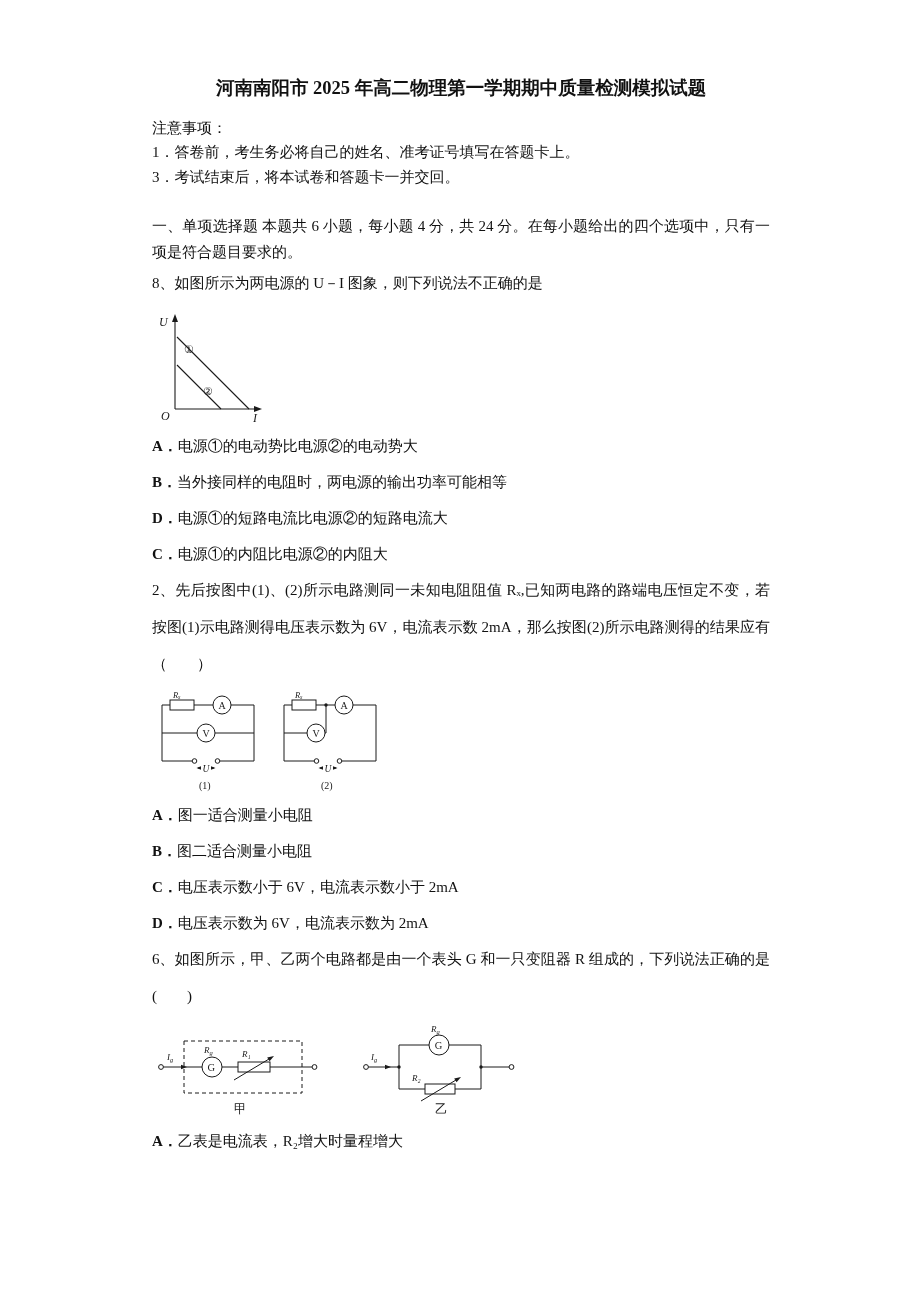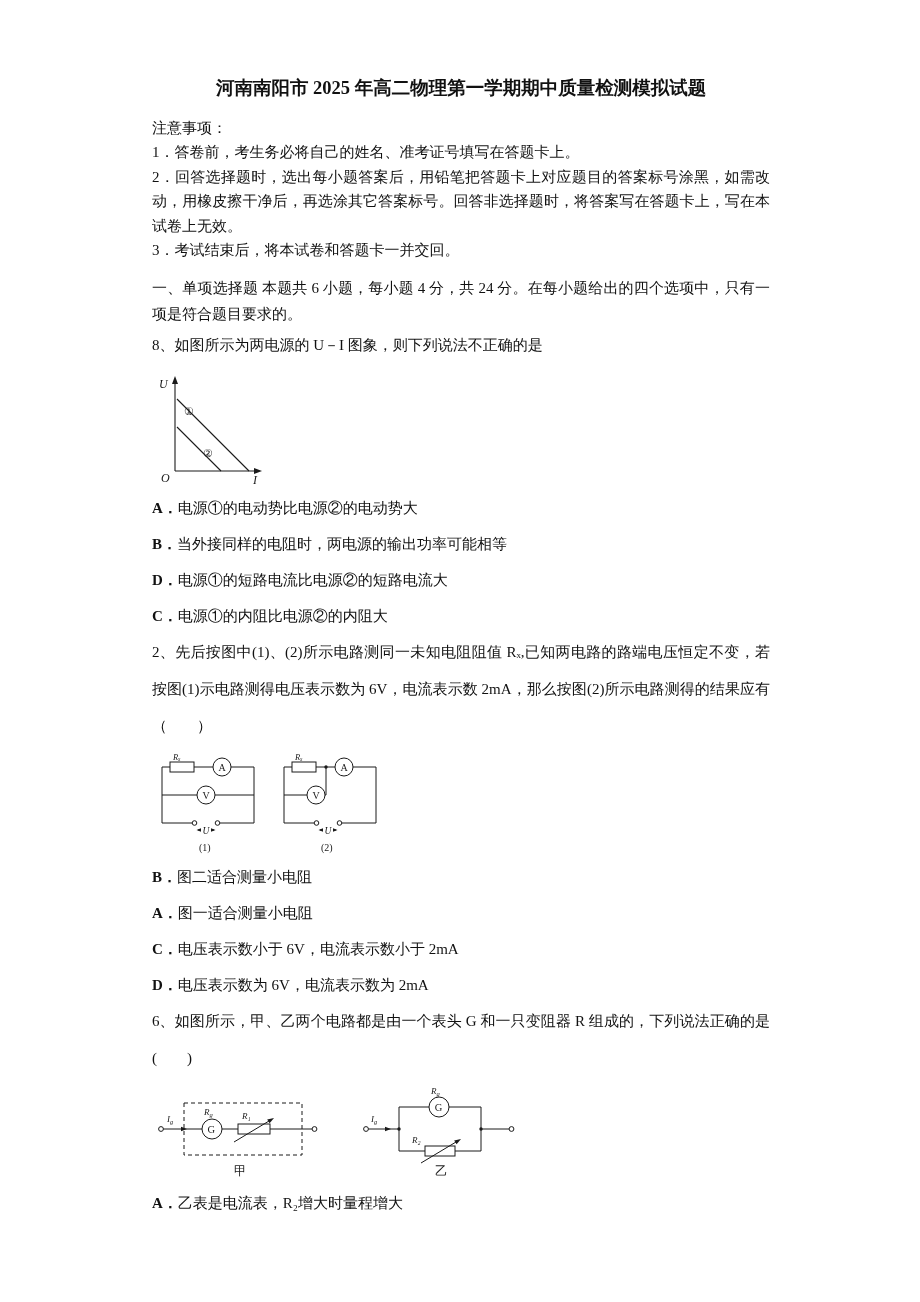--- a/index.html
+++ b/index.html
@@ -16,39 +16,38 @@
     overflow:hidden;
   }
   .title {
     font-size:18.5px;
     font-weight:bold;
     text-align:center;
     line-height:1.4;
     margin-bottom:14px;
   }
   .notice-line { line-height:24.5px; text-align:justify; }
-  .section-heading { margin-top:12px; line-height:26px; text-align:justify; }
+  .section-heading { margin-top:24px; line-height:26px; text-align:justify; }
   .stem { line-height:37px; text-align:justify; }
   .underline { }
   .option { line-height:36px; }
   .opt-label { font-weight:bold; }
   .figure { display:block; margin:8px 0 4px 2px; }
   svg text { font-family:"Liberation Serif","DejaVu Serif",serif; fill:#1a1a1a; }
 </style>
 </head>
 <body>
 
 <div class="page">
 
   <h1 class="title">河南南阳市 2025 年高二物理第一学期期中质量检测模拟试题</h1>
 
   <section>
     <p class="notice-line">注意事项：</p>
     <p class="notice-line">1．答卷前，考生务必将自己的姓名、准考证号填写在答题卡上。</p>
-    <p class="notice-line">2．回答选择题时，选出每小题答案后，用铅笔把答题卡上对应题目的答案标号涂黑，如需改动，用橡皮擦干净后，再选涂其它答案标号。回答非选择题时，将答案写在答题卡上，写在本试卷上无效。</p>
     <p class="notice-line">3．考试结束后，将本试卷和答题卡一并交回。</p>
   </section>
 
   <p class="section-heading">一、单项选择题 本题共 6 小题，每小题 4 分，共 24 分。在每小题给出的四个选项中，只有一项是符合题目要求的。</p>
 
   <div>
     <p class="stem"><span>8、如图所示为两电源的 U－I 图象，则下列说法</span><span class="underline">不正确</span><span>的是</span></p>
 
     <svg class="figure" width="112" height="114" viewBox="0 0 112 114">
       <g stroke="#1a1a1a" stroke-width="1.1" fill="none">
@@ -137,22 +136,22 @@
           <polygon points="61.5,77 57,75.3 57,78.7"></polygon>
         </g>
         <text x="19" y="6.5" font-size="8.5" font-style="italic">Rₓ</text>
         <text x="64.5" y="17.5" font-size="10">A</text>
         <text x="36.5" y="45.5" font-size="10">V</text>
         <text x="48.5" y="81" font-size="9.5" font-style="italic">U</text>
         <text x="45" y="98" font-size="10">(2)</text>
       </g>
     </svg>
 
+    <p class="option"><span class="opt-label">A．</span><span>图一适合测量小电阻</span></p>
     <p class="option"><span class="opt-label">B．</span><span>图二适合测量小电阻</span></p>
-    <p class="option"><span class="opt-label">A．</span><span>图一适合测量小电阻</span></p>
     <p class="option"><span class="opt-label">C．</span><span>电压表示数小于 6V，电流表示数小于 2mA</span></p>
     <p class="option"><span class="opt-label">D．</span><span>电压表示数为 6V，电流表示数为 2mA</span></p>
   </div>
 
   <div>
     <p class="stem">6、如图所示，甲、乙两个电路都是由一个表头 G 和一只变阻器 R 组成的，下列说法正确的是(　　)</p>
 
     <svg class="figure" width="370" height="96" viewBox="0 0 370 96">
 
       <g>

